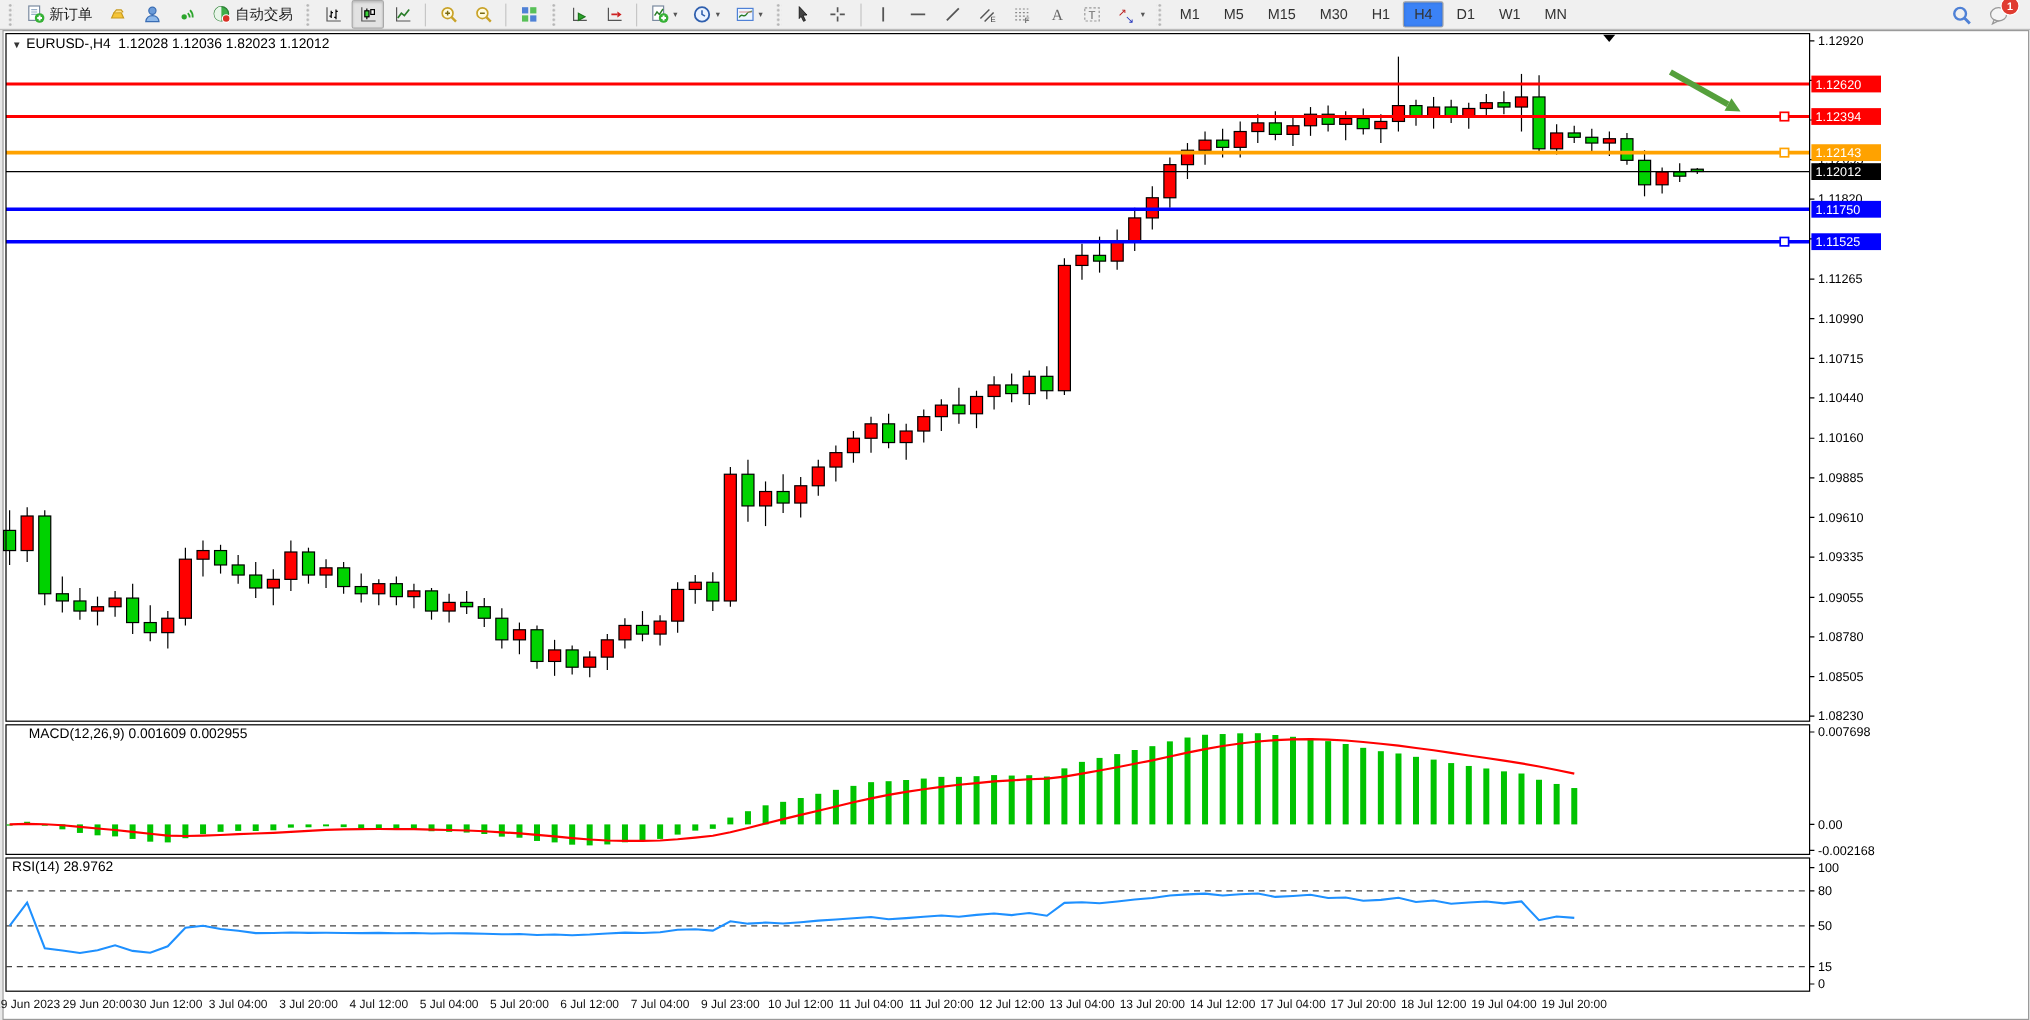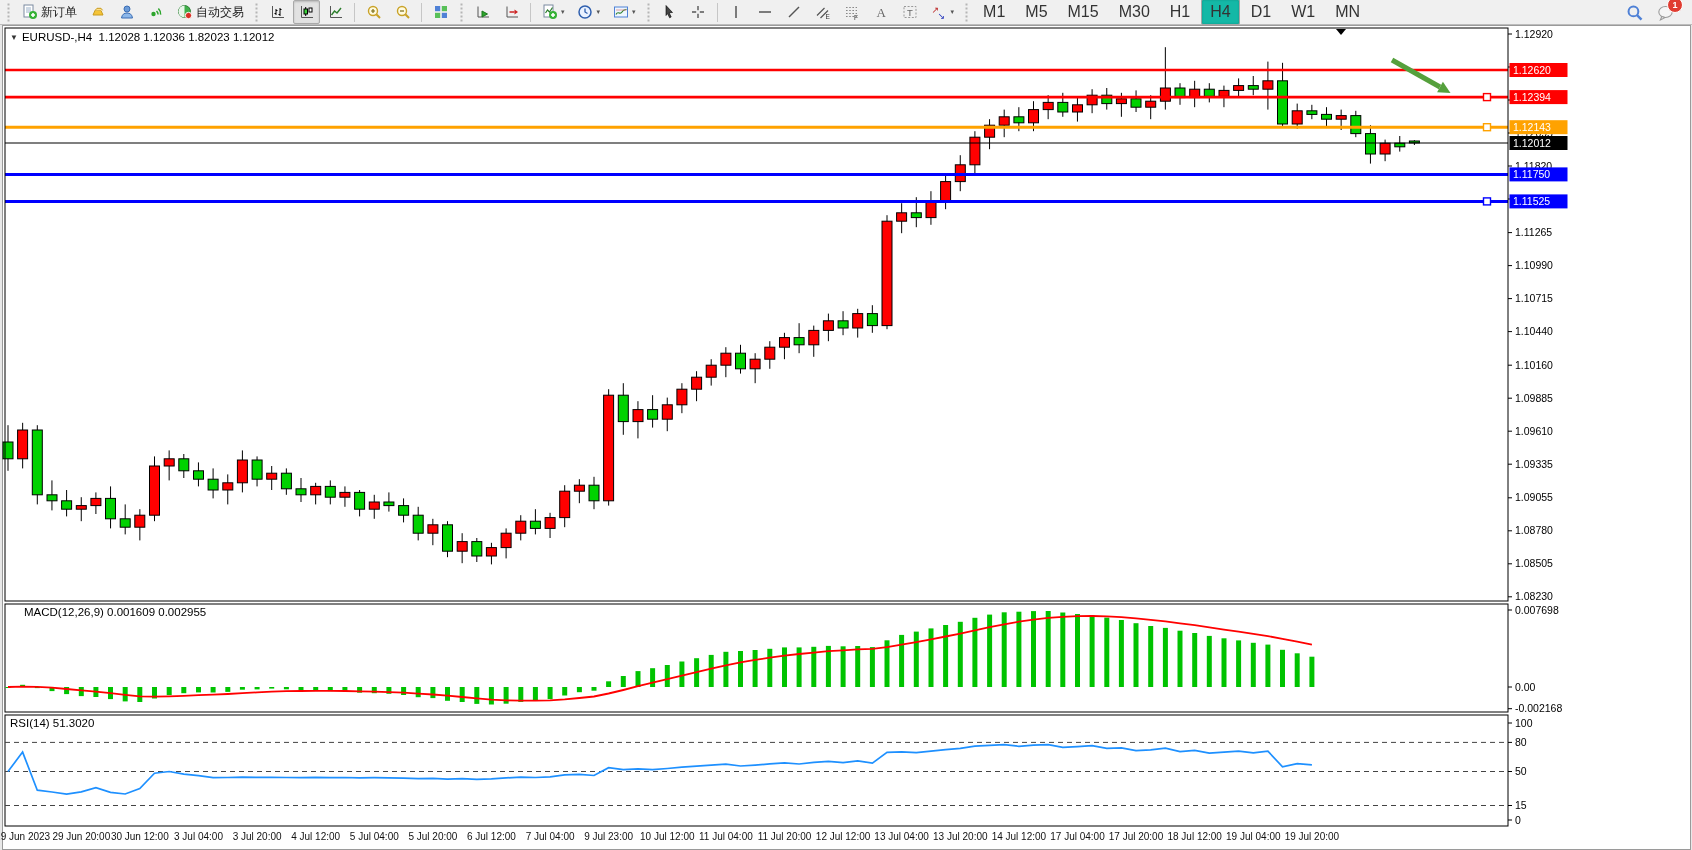--- a/index.html
+++ b/index.html
@@ -11,23 +11,23 @@
   .tbtn{display:flex;align-items:center;height:22px;padding:0 4px;margin:0 1px;
         border:1px solid transparent;border-radius:2px;cursor:default}
   .tbtn.active{background:#e2e2e2;border-color:#a9a9a9;box-shadow:inset 0 1px 2px rgba(0,0,0,.18)}
   .ticon{display:flex;align-items:center;justify-content:center;width:17px;height:17px}
   .tlabel{font-size:12px;color:#1a1a1a;margin-left:3px;white-space:nowrap}
   .dd{font-size:7px;color:#555;margin-left:3px}
   .sep{width:1px;height:19px;background:#c6c6c6;margin:0 4px}
   .grip{width:5px;height:19px;margin:0 4px;
         background-image:radial-gradient(circle,#b5b5b5 1px,transparent 1.2px);
         background-size:4px 4px;background-position:center}
-  .tfbtn{font-size:16px;color:#333;padding:3px 8px;margin:0 1px;border:1px solid transparent;
+  .tfbtn{font-size:12px;color:#333;padding:3px 8px;margin:0 1px;border:1px solid transparent;
          border-radius:2px;cursor:default}
-  .tfbtn.active{border-color:#a5a5a5;background:#14b8a6;box-shadow:inset 0 0 2px rgba(0,0,0,.22)}
+  .tfbtn.active{border-color:#a5a5a5;background:#3b82f6;box-shadow:inset 0 0 2px rgba(0,0,0,.22)}
   .tb-right{margin-left:auto;display:flex;align-items:center;gap:14px;padding-right:16px}
   .chat-wrap{position:relative;display:flex}
   .badge{position:absolute;top:-7px;right:-9px;background:#e03c31;color:#fff;
          font-size:9px;font-weight:bold;border-radius:50%;width:14px;height:14px;
          display:flex;align-items:center;justify-content:center;border:1px solid #fff}
   
   .chart-window{position:absolute;left:2px;top:25px;width:1687px;height:823px;background:#fff;
                 border:1px solid #9a9a9a;z-index:1}
   #chart-svg{position:absolute;left:0;top:0;z-index:3;pointer-events:none}
   .overlay-label{position:absolute;z-index:6;font-size:11.5px;color:#000;white-space:pre;
@@ -706,13 +706,13 @@
       <polygon points="1450.5,92.9 1437.1,92.2 1442.9,81.8" fill="#55a03c"></polygon>
     </g>
     <polygon points="1336,29 1346,29 1341,35" fill="#000"></polygon>
   </svg>
 
 <div class="overlay-label" style="left:10px;top:31px">
   <span class="tri">▼</span>
   <span>EURUSD-,H4  1.12028 1.12036 1.82023 1.12012</span>
 </div>
 <div class="overlay-label" style="left:24px;top:606px">MACD(12,26,9) 0.001609 0.002955</div>
-<div class="overlay-label" style="left:10px;top:717px">RSI(14) 51.3020</div>
+<div class="overlay-label" style="left:10px;top:717px">RSI(14) 28.9762</div>
 
 </body></html>

